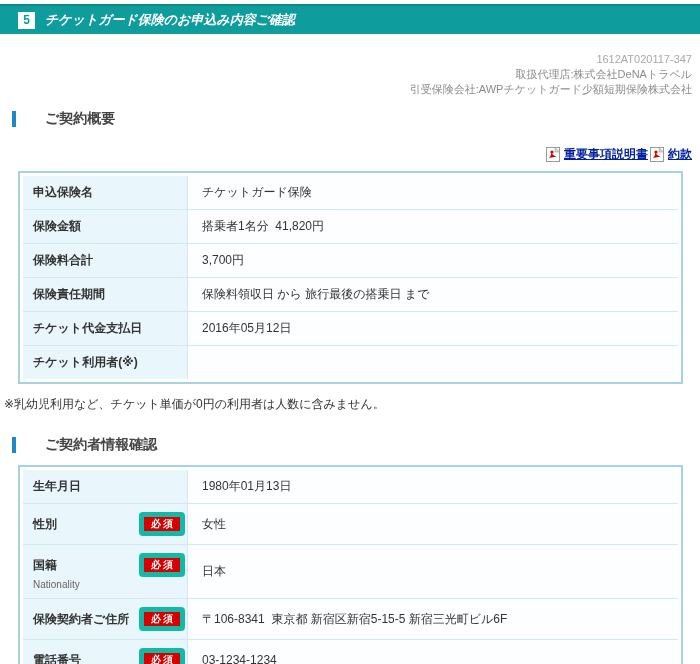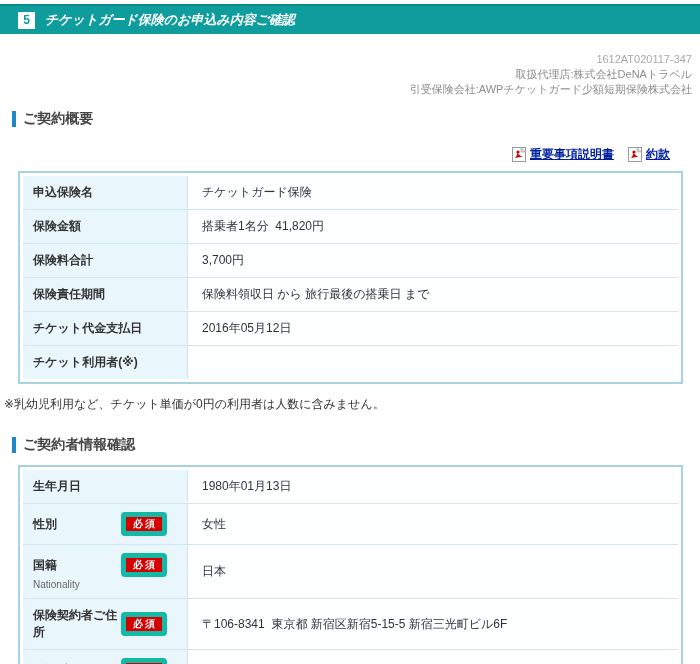--- a/index.html
+++ b/index.html
@@ -54,38 +54,39 @@
     line-height:15px;
   }
   .meta .ref{color:#a8a8a8;text-align:right;}
   .meta .co{color:#8c8c8c;}
   
   .section-heading{
     display:flex;
     align-items:center;
     margin:12px 0 0 12px;
     height:20px;
+    gap:22px;
   }
   .section-heading .bar{
     width:4px;height:16px;
     background:var(--accent_blue);
     margin-right:7px;
   }
   .section-heading .txt{
     font-size:14px;
     font-weight:bold;
     color:#444;
   }
   
   .doc-links{
     display:flex;
     justify-content:flex-end;
     align-items:center;
-    gap:14px;
-    padding-right:30px;
+    gap:2px;
+    padding-right:8px;
     margin:16px 0 8px 0;
     height:18px;
   }
   .doc-link{
     display:flex;align-items:center;gap:4px;
     color:var(--link_navy);
     font-size:12px;
     font-weight:bold;
     text-decoration:underline;
     cursor:pointer;
@@ -102,21 +103,21 @@
     display:flex;
     border-bottom:1px solid var(--row_divider);
     background:var(--value_bg);
   }
   .trow:last-child{border-bottom:none;}
   .tlabel{
     width:165px;
     min-width:165px;
     background:var(--label_bg);
     border-right:1px solid var(--row_divider);
-    padding:8px 20px 8px 10px;
+    padding:8px 2px 8px 10px;
     font-size:12px;
     font-weight:bold;
     display:flex;
     flex-direction:column;
     justify-content:center;
   }
   .label-top{
     display:flex;
     align-items:center;
     justify-content:space-between;

